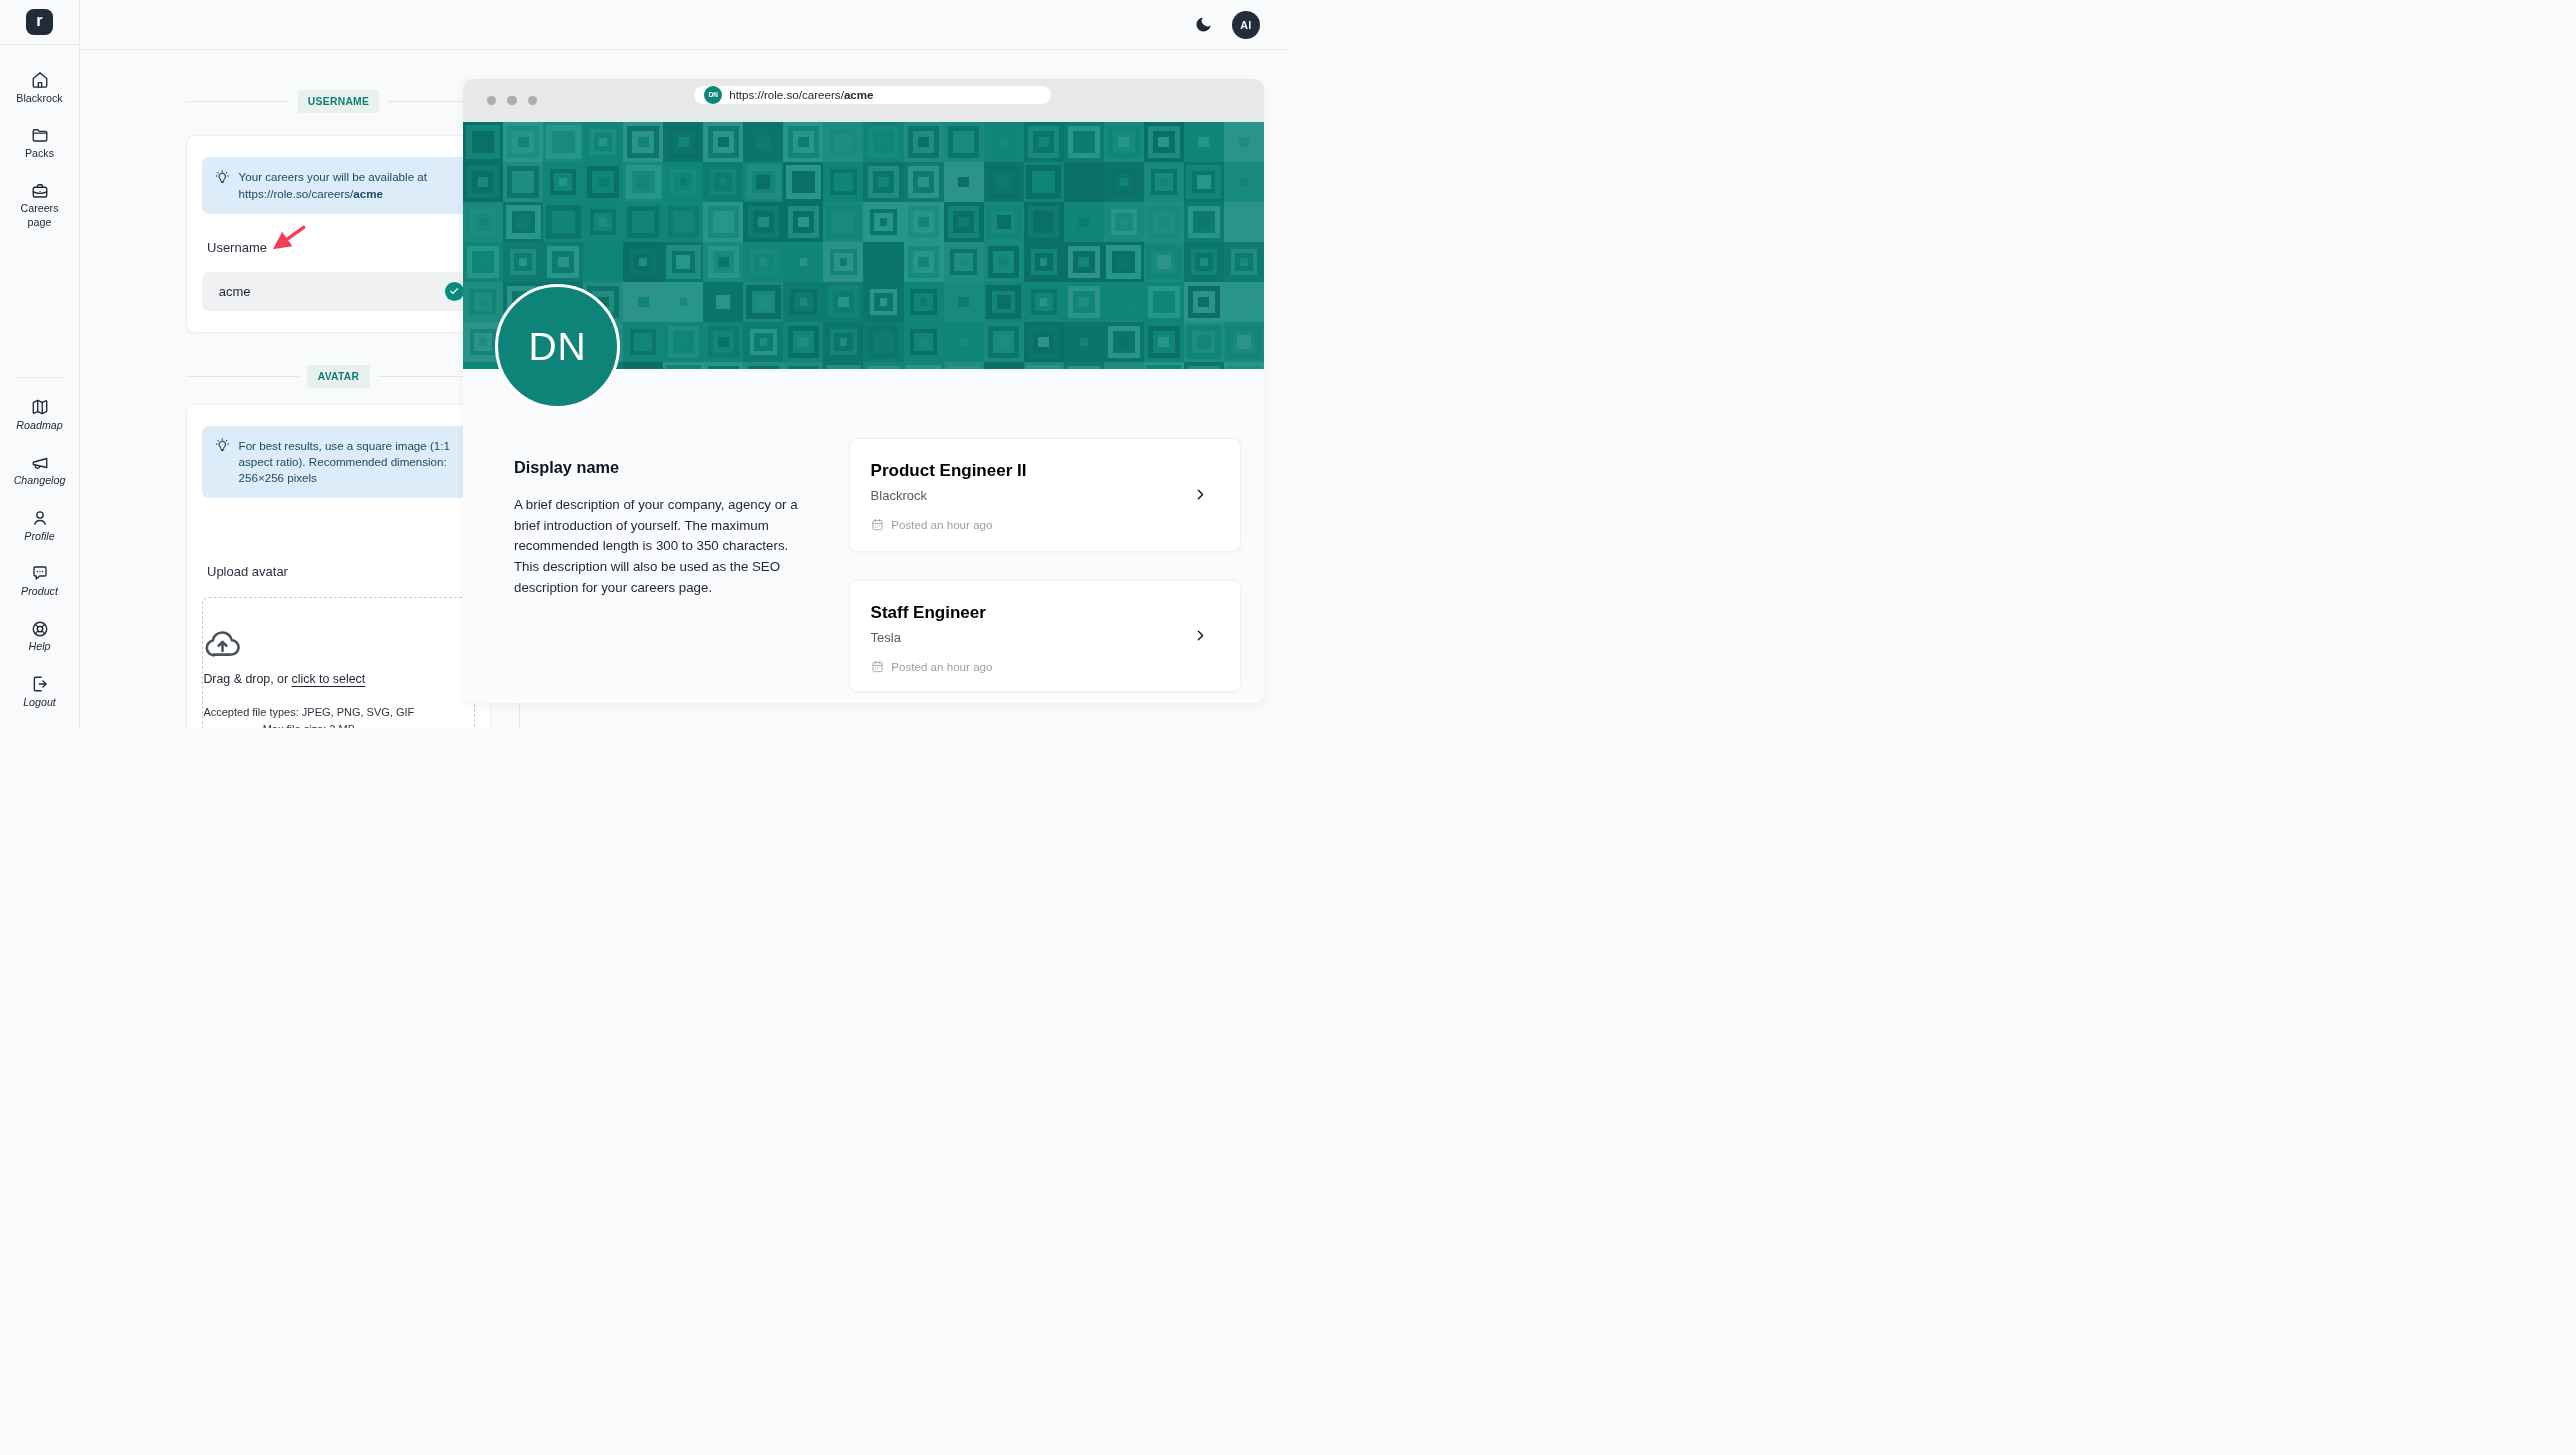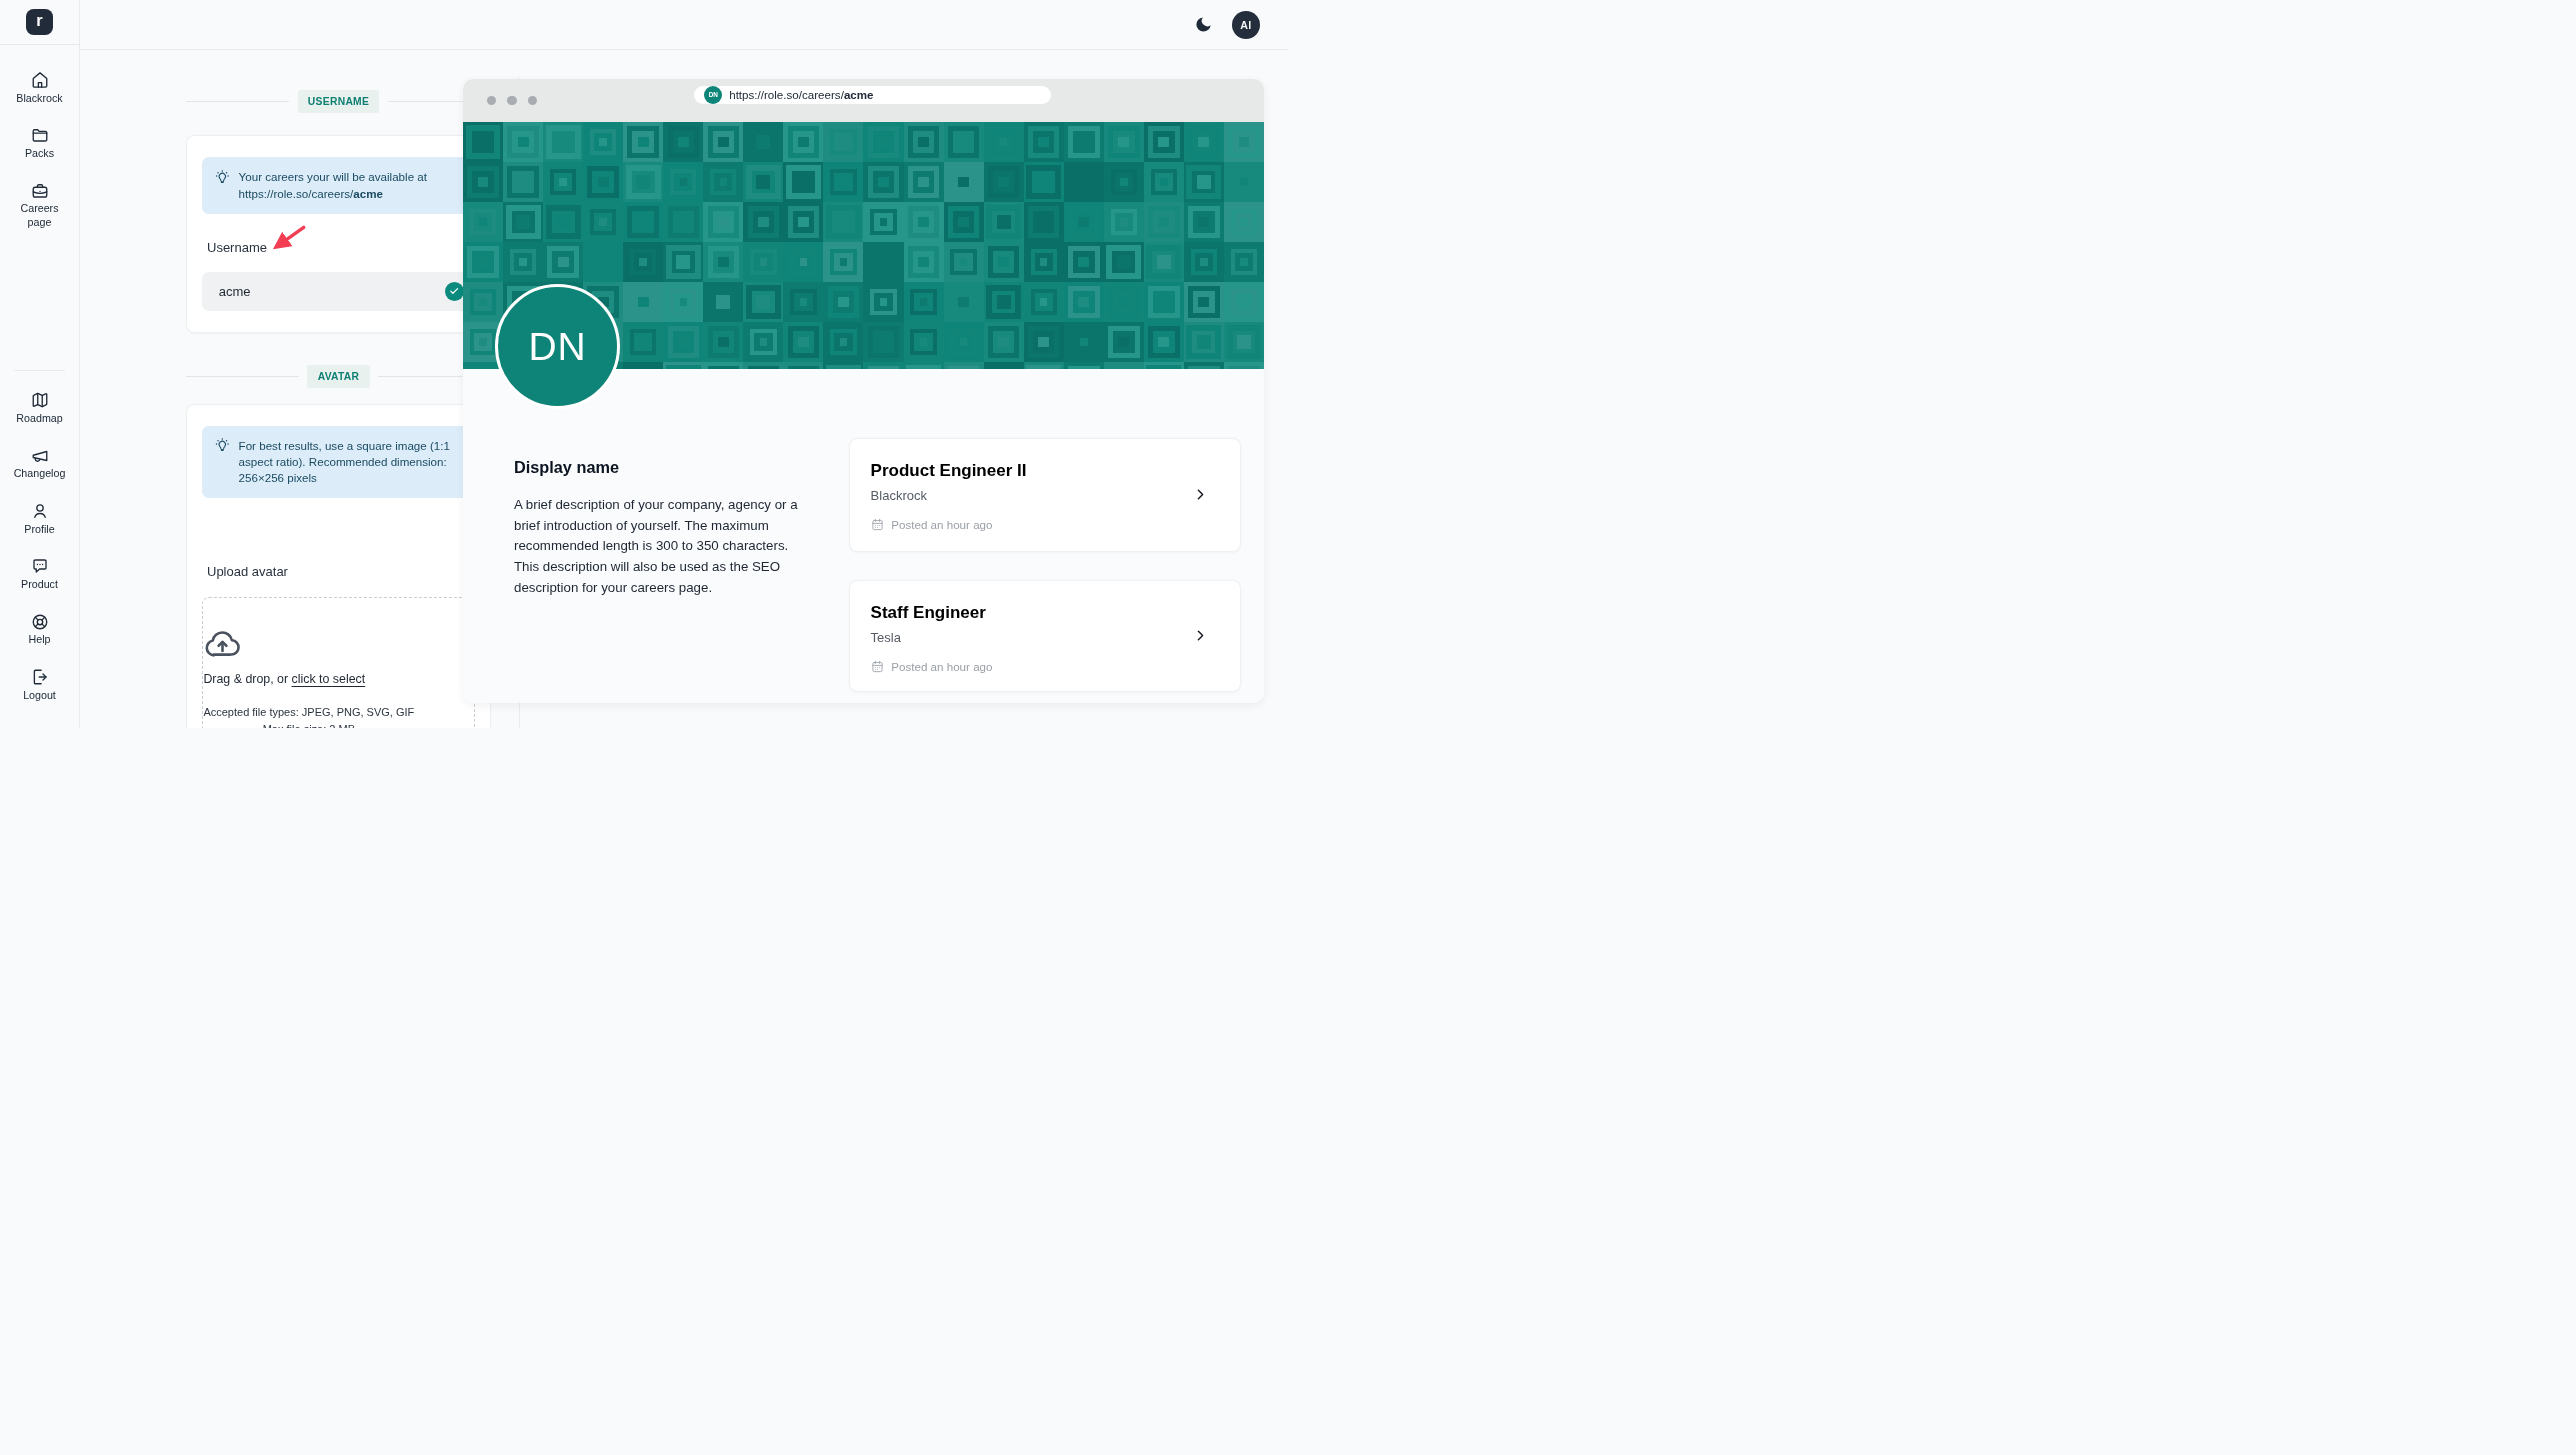--- a/index.html
+++ b/index.html
@@ -11,21 +11,21 @@
   .topbar{position:absolute;left:80px;top:0;right:0;height:50px;border-bottom:0.9px solid #e8eaed;display:flex;align-items:center;justify-content:flex-end;gap:18px;padding-right:28px;background:#f8fafb;z-index:5;}
   .moon-btn{width:22px;height:22px;display:flex;align-items:center;justify-content:center;cursor:pointer;background:none;border:none;padding:0;}
   .user-avatar{width:28px;height:28px;border-radius:50%;background:#232d3b;color:#f4f5f6;font-size:10.7px;font-weight:700;letter-spacing:0.3px;display:flex;align-items:center;justify-content:center;cursor:pointer;border:none;}
 
   
   .sidebar{position:absolute;left:0;top:0;bottom:0;width:80px;border-right:0.9px solid #e8eaed;background:#f8fafb;display:flex;flex-direction:column;align-items:center;z-index:6;}
   .side-logo-wrap{height:45px;width:100%;border-bottom:0.9px solid #e8eaed;display:flex;align-items:center;justify-content:center;flex:none;}
   .logo{width:26.6px;height:26.6px;border-radius:7.7px;background:#222b39;color:#fff;font-size:16.3px;font-weight:700;display:flex;align-items:center;justify-content:center;padding-bottom:2.6px;cursor:pointer;}
   .nav{display:flex;flex-direction:column;align-items:center;gap:21.4px;width:100%;}
   .nav.top{margin-top:26px;}
-  .nav.bottom{margin-bottom:26px;}
+  .nav.bottom{margin-bottom:19px;font-style:italic;}
   .spacer{flex:1;}
   .side-div{width:51px;height:0.9px;background:#e8eaed;margin-bottom:20.6px;flex:none;}
   .nav-item{display:flex;flex-direction:column;align-items:center;gap:2.6px;width:100%;cursor:pointer;}
   .nav-item svg{width:18px;height:18px;stroke:#212b3a;fill:none;stroke-width:1.8;stroke-linecap:round;stroke-linejoin:round;}
   .nav-label{font-size:10.7px;color:#212b3a;text-align:center;line-height:1.25;max-width:53px;}
 
   
   .main{position:absolute;left:80px;top:50px;right:0;bottom:0;background:#f8fafb;}
   .vdivider{position:absolute;left:439px;top:28px;bottom:0;width:0.9px;background:#e8eaed;}
 

